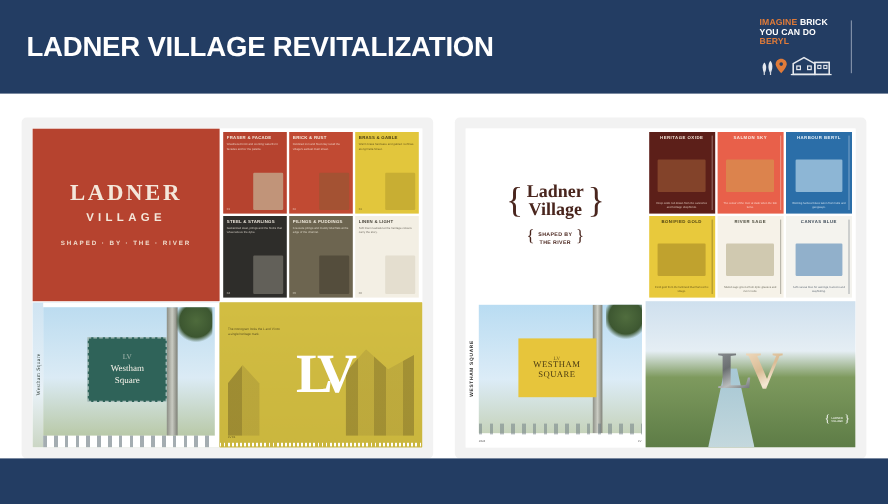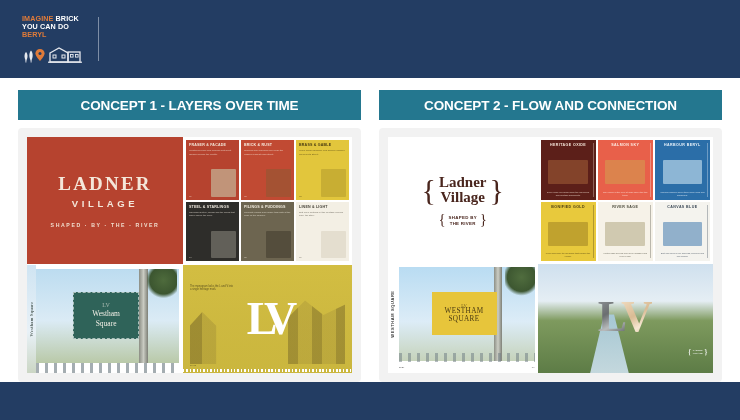--- a/index.html
+++ b/index.html
@@ -296,20 +296,21 @@
   }
   .c2-lvbrace .brace { font-size: 9px; }
   .c2-lvbrace span.lbl { font-size: 2.4px; line-height: 1.3; text-align: center; margin: 0 1px; }
 </style>
 </head>
 <body>
 
 <div class="slide">
 
   <div class="header" style="background: rgb(35, 61, 99);">
+    <div class="slide-title">LADNER VILLAGE REVITALIZATION</div>
 
     <div class="brandbar">
       <div class="imagine-block">
         <div class="imagine-lines">
           <div><span class="txt-orange" style="color: rgb(224, 123, 57);">IMAGINE</span>
                <span class="txt-white">BRICK</span></div>
           <div class="txt-white">YOU CAN DO</div>
           <div class="txt-orange" style="color: rgb(224, 123, 57);">BERYL</div>
         </div>
         <svg class="imagine-art" viewBox="0 0 62 22">
@@ -330,21 +331,20 @@
       </div>
 
       <div class="brand-divider"></div>
 
     </div>
   </div>
 
   <div class="concepts">
 
     <div class="concept">
-      <div class="concept-head" style="background: rgb(36, 119, 143);">CONCEPT 1 - LAYERS OVER TIME</div>
       <div class="concept-body">
         <div class="board">
 
           <div class="c1-top">
             <div class="c1-hero" style="background: rgb(182, 67, 47);">
               <div class="hero-ladner">LADNER</div>
               <div class="hero-village">VILLAGE</div>
               <div class="hero-arc">SHAPED · BY · THE · RIVER</div>
             </div>
             <div class="c1-swatches">
@@ -412,21 +412,20 @@
               <div class="mono-code">LV-01</div>
               <div class="mono-dots"></div>
             </div>
           </div>
 
         </div>
       </div>
     </div>
 
     <div class="concept">
-      <div class="concept-head" style="background: rgb(36, 119, 143);">CONCEPT 2 - FLOW AND CONNECTION</div>
       <div class="concept-body">
         <div class="board">
 
           <div class="c2-top">
             <div class="c2-hero">
               <div class="brace-row" style="color: rgb(73, 37, 29);">
                 <span class="brace">{</span>
                 <span class="brace-words">
                   <span style="display:block">Ladner</span>
                   <span style="display:block">Village</span>

